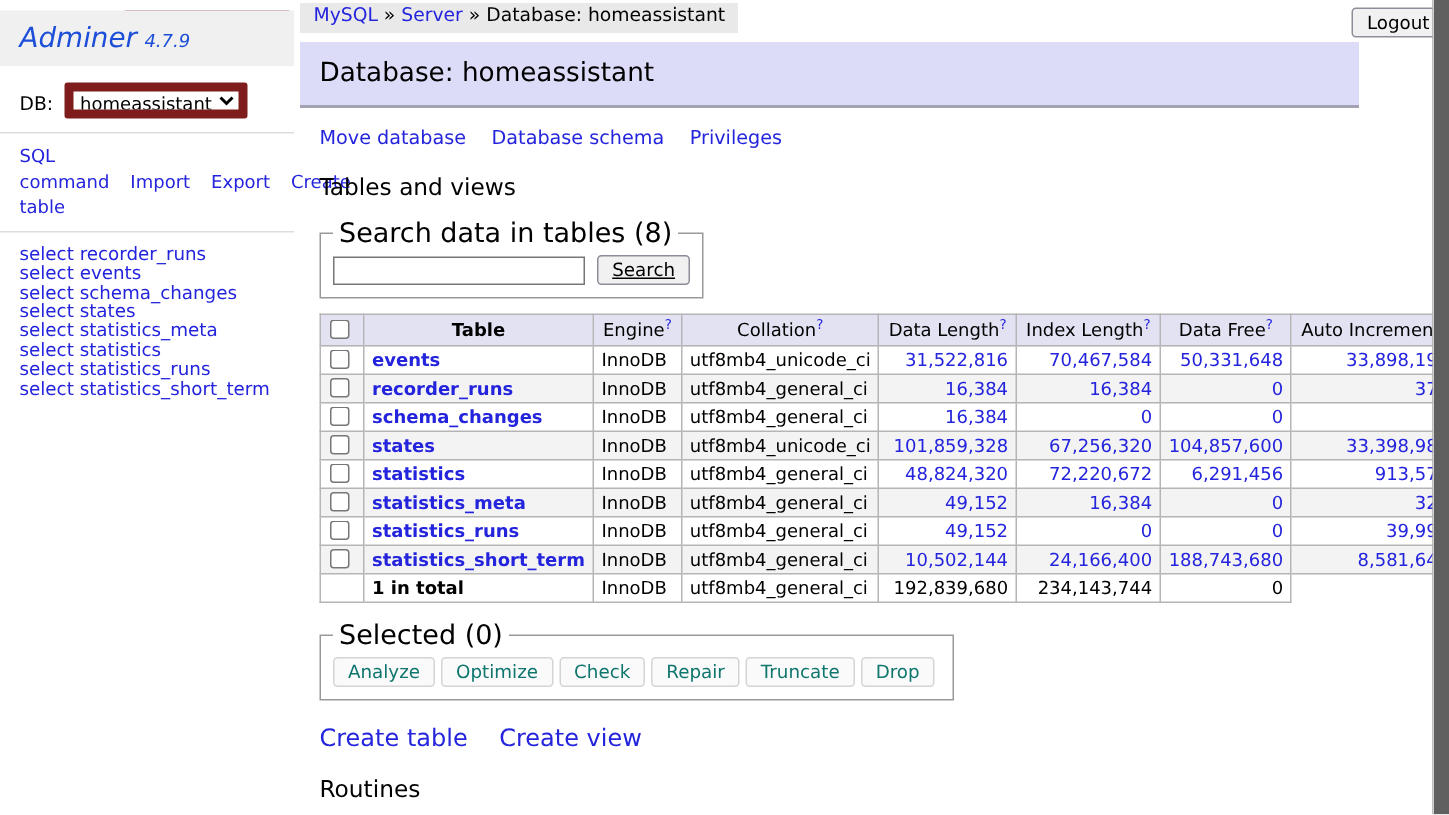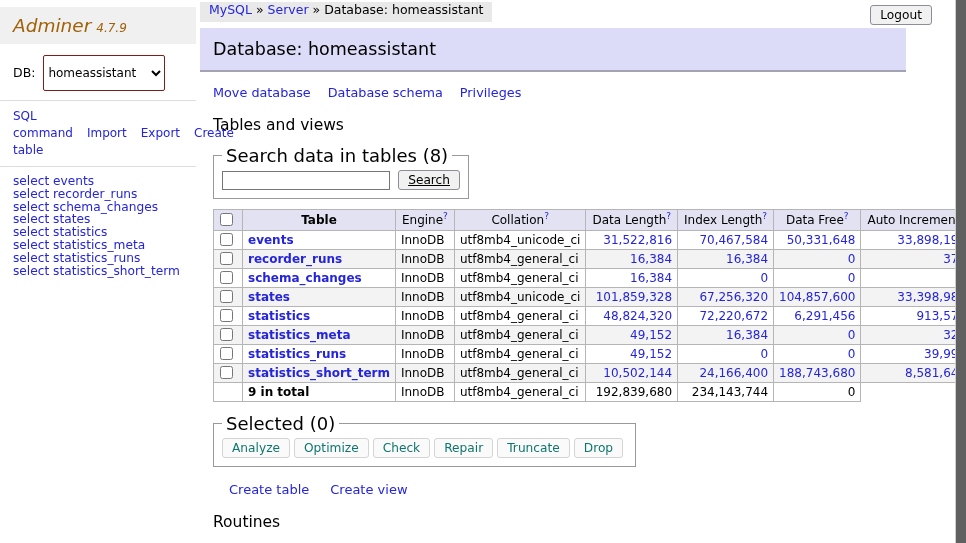--- a/index.html
+++ b/index.html
@@ -1,29 +1,29 @@
 <!DOCTYPE html>
 <html><head>
 <meta charset="utf-8">
 <style>
   html,body{margin:0;padding:0;background:#fff;}
   body{font-family:"DejaVu Sans","Liberation Sans",sans-serif;color:#000;font-size:13px;}
   .page{position:relative;width:966px;height:543px;overflow:hidden;background:#fff;}
   a{color:#2424dd;text-decoration:none;cursor:pointer;}
-  select{font-family:inherit;font-size:12px;border:1px solid #7f1d1d;border-radius:2px;background:#fff;height:36px;}
+  select{font-family:inherit;font-size:12px;border:6px solid #7f1d1d;border-radius:2px;background:#fff;height:24px;}
   button{font-family:inherit;font-size:12.2px;color:#000;background:#f1f1f1;border:1px solid #8d8d99;border-radius:3px;padding:2px 9px;cursor:pointer;}
   button:disabled{color:#0f766e;border-color:#d4d4d4;background:#fafafa;cursor:default;}
   input[type=text]{border:1px solid #767676;height:17px;width:160px;font-size:12.5px;padding:0 3px;}
   input[type=checkbox]{width:13px;height:13px;margin:0 3px 0 0;vertical-align:-2px;}
 
   
   .sidebar{position:absolute;left:0;top:0;width:196px;}
   .lang{padding:7px 0 0 8px;font-size:12.5px;}
   .lang select{width:112px;margin-left:4px;}
-  h1.brand{margin:7px 0 0;background:#f0f0f0;padding:8px 0 8px 13px;font-size:18.5px;font-weight:400;font-style:italic;color:#a16207;}
+  h1.brand{margin:7px 0 0;background:#f0f0f0;padding:8px 0 8px 13px;font-size:18.5px;font-weight:400;font-style:italic;color:#1d4ed8;}
   .brand .ver{font-size:12px;margin-left:5px;}
   .db-row{margin:11px 0 9px 13px;font-size:12.5px;}
   .db-row select{width:122px;margin-left:4px;}
   hr.sep{border:none;border-top:1px solid #ddd;margin:0;}
   .ops{margin:7px 13px 7px;font-size:12px;line-height:1.42;}
   .ops a{margin-right:14px;}
   .tbl-links{margin:8px 0 0 13px;font-size:12.2px;}
   .tbl-links a{display:block;line-height:12.8px;}
 
   
@@ -50,24 +50,24 @@
   sup.help{font-size:9px;line-height:0;}
   .data tfoot td{background:#fff;}
   .data tfoot .tot{font-weight:bold;}
 
   .sel-fs .row1 button{margin-right:4px;}
   .sel-fs .row2{margin-top:9px;font-size:12.8px;}
   .sel-fs .row2 select{width:150px;margin:0 5px 0 4px;}
   .sel-fs .row2 button{margin-right:4px;}
   .ovw-label{font-size:12.8px;}
 
-  .links-row{margin:15px 16px 0;font-size:13px;}
+  .links-row{margin:15px 0 0;font-size:16px;}
   .links-row a{margin-right:21px;}
 
-  .logout-btn{position:absolute;top:5px;right:34px;}
+  .logout-btn{position:absolute;top:5px;right:3px;}
   .scrollbar{position:absolute;right:0;top:0;width:10px;height:543px;background:#606060;border-left:1px solid #cfcfcf;}
 </style>
 </head>
 <body>
 
 <div class="page">
 
   <div class="lang">
     <label>Language:</label>
     <select><option>English</option></select>
@@ -78,26 +78,26 @@
   <div class="sidebar">
     <h1 class="brand"><span>Adminer</span><span class="ver">4.7.9</span></h1>
     <div class="db-row">
       <label>DB:</label>
       <select><option>homeassistant</option></select>
     </div>
     <hr class="sep">
     <p class="ops"><a href="#">SQL command</a><a href="#">Import</a><a href="#">Export</a><a href="#">Create table</a></p>
     <hr class="sep">
     <nav class="tbl-links">
+        <a href="#" style="display: block;">select recorder_runs</a>
         <a href="#" style="display: block;">select events</a>
-        <a href="#" style="display: block;">select recorder_runs</a>
         <a href="#" style="display: block;">select schema_changes</a>
         <a href="#" style="display: block;">select states</a>
+        <a href="#" style="display: block;">select statistics_meta</a>
         <a href="#" style="display: block;">select statistics</a>
-        <a href="#" style="display: block;">select statistics_meta</a>
         <a href="#" style="display: block;">select statistics_runs</a>
         <a href="#" style="display: block;">select statistics_short_term</a>
       </nav>
   </div>
 
   <div class="content">
     <div class="breadcrumb"><a href="#">MySQL</a><span class="bc-sep"> » </span><a href="#">Server</a><span class="bc-sep"> » </span><span>Database: homeassistant</span></div>
     <h2 class="title"><span>Database: homeassistant</span></h2>
     <div class="inner">
 
@@ -202,21 +202,21 @@
               <td>utf8mb4_general_ci</td>
               <td class="num"><a href="#">10,502,144</a></td>
               <td class="num"><a href="#">24,166,400</a></td>
               <td class="num"><a href="#">188,743,680</a></td>
               <td class="num"><a href="#">8,581,645</a></td>
             </tr>
           </tbody>
           <tfoot>
             <tr>
               <td class="check"></td>
-              <td class="tot">9 in total</td>
+              <td class="tot">1 in total</td>
               <td>InnoDB</td>
               <td>utf8mb4_general_ci</td>
               <td class="num">192,839,680</td>
               <td class="num">234,143,744</td>
               <td class="num">0</td>
             </tr>
           </tfoot>
         </table>
 
       <fieldset class="sel-fs">

